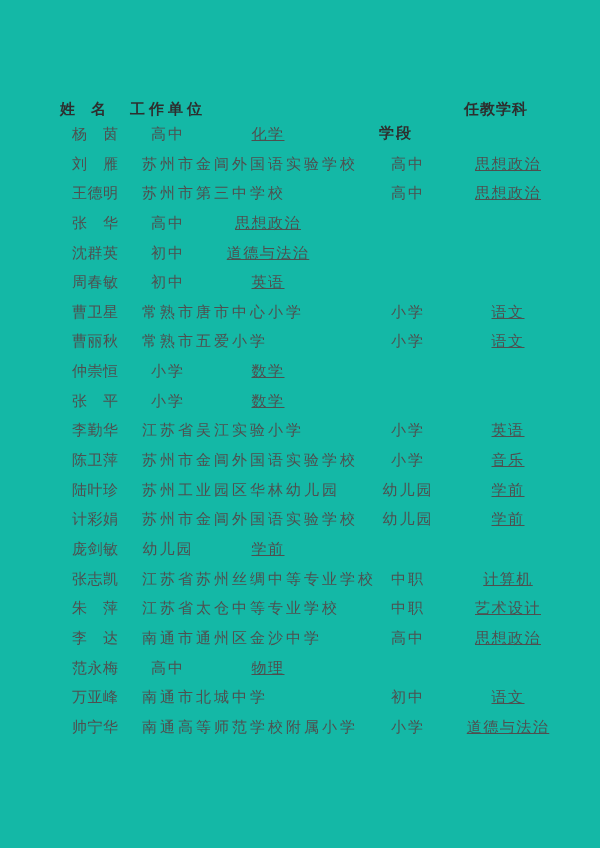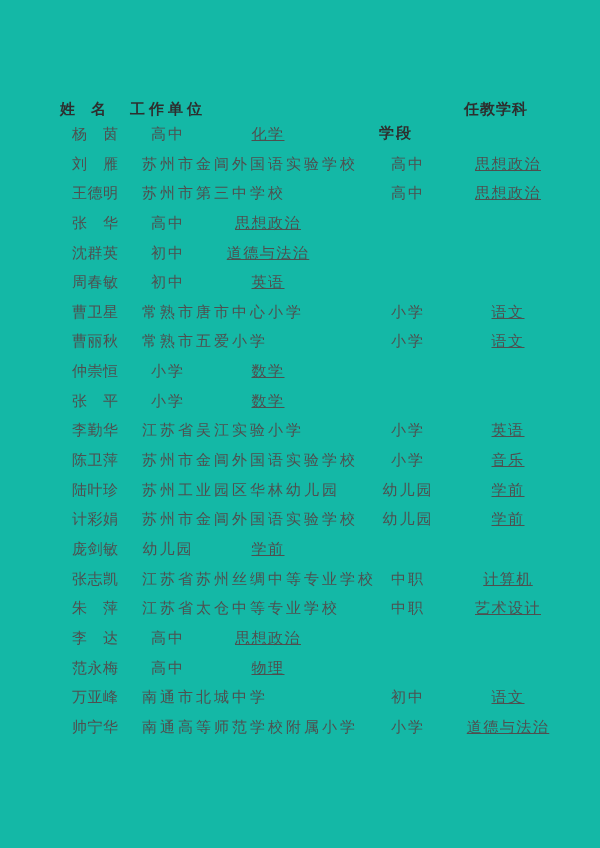--- a/index.html
+++ b/index.html
@@ -208,20 +208,21 @@
 
     <div class="trow">
       <span class="c-name">朱萍</span>
       <span class="c-unit">江苏省太仓中等专业学校</span>
       <span class="c-stage">中职</span>
       <span class="c-subject">艺术设计</span>
     </div>
 
     <div class="trow">
       <span class="c-name">李达</span>
+      <span class="c-unit">南通市通州区金沙中学</span>
       <span class="c-stage">高中</span>
       <span class="c-subject">思想政治</span>
     </div>
 
     <div class="trow">
       <span class="c-name">范永梅</span>
       <span class="c-stage">高中</span>
       <span class="c-subject">物理</span>
     </div>
 

